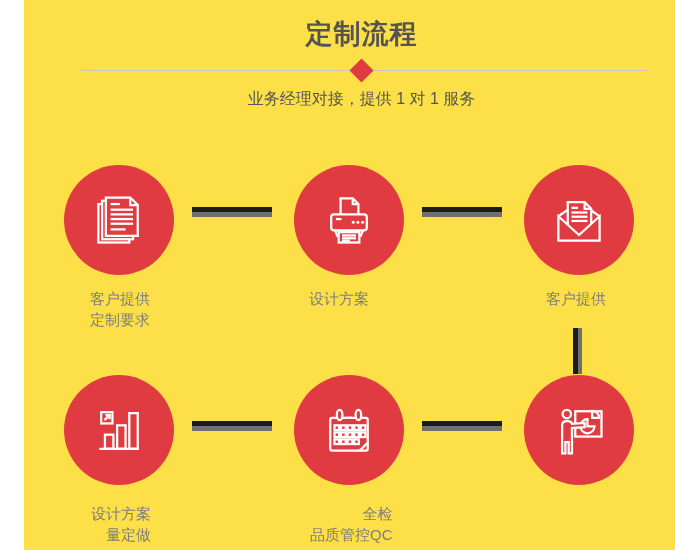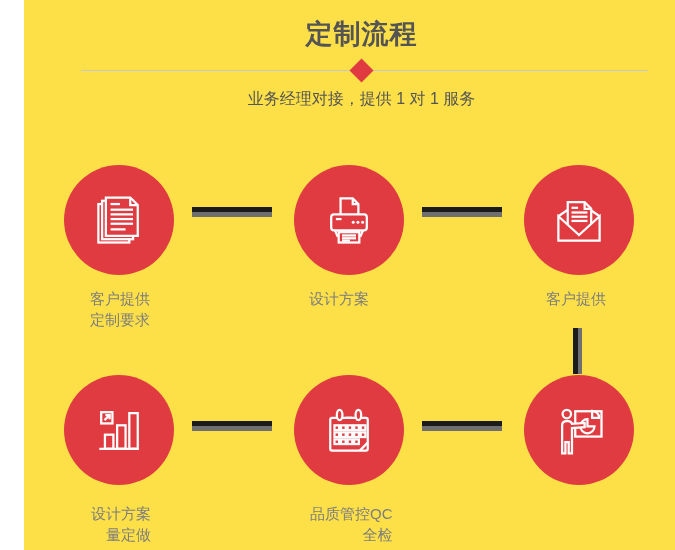--- a/index.html
+++ b/index.html
@@ -166,22 +166,22 @@
     <span>设计方案</span>
   </div>
   <div class="step-label" id="l3">
     <span>客户提供</span>
   </div>
   <div class="step-label" id="l4">
     <span>设计方案</span>
     <span>量定做</span>
   </div>
   <div class="step-label" id="l5">
+    <span>全检</span>
     <span>品质管控QC</span>
-    <span>全检</span>
   </div>
   <div class="step-label" id="l6">
   </div>
 
   <div class="connector-h" id="h1"></div>
   <div class="connector-h" id="h2"></div>
   <div class="connector-v" id="v1"></div>
   <div class="connector-h" id="h3"></div>
   <div class="connector-h" id="h4"></div>
 

